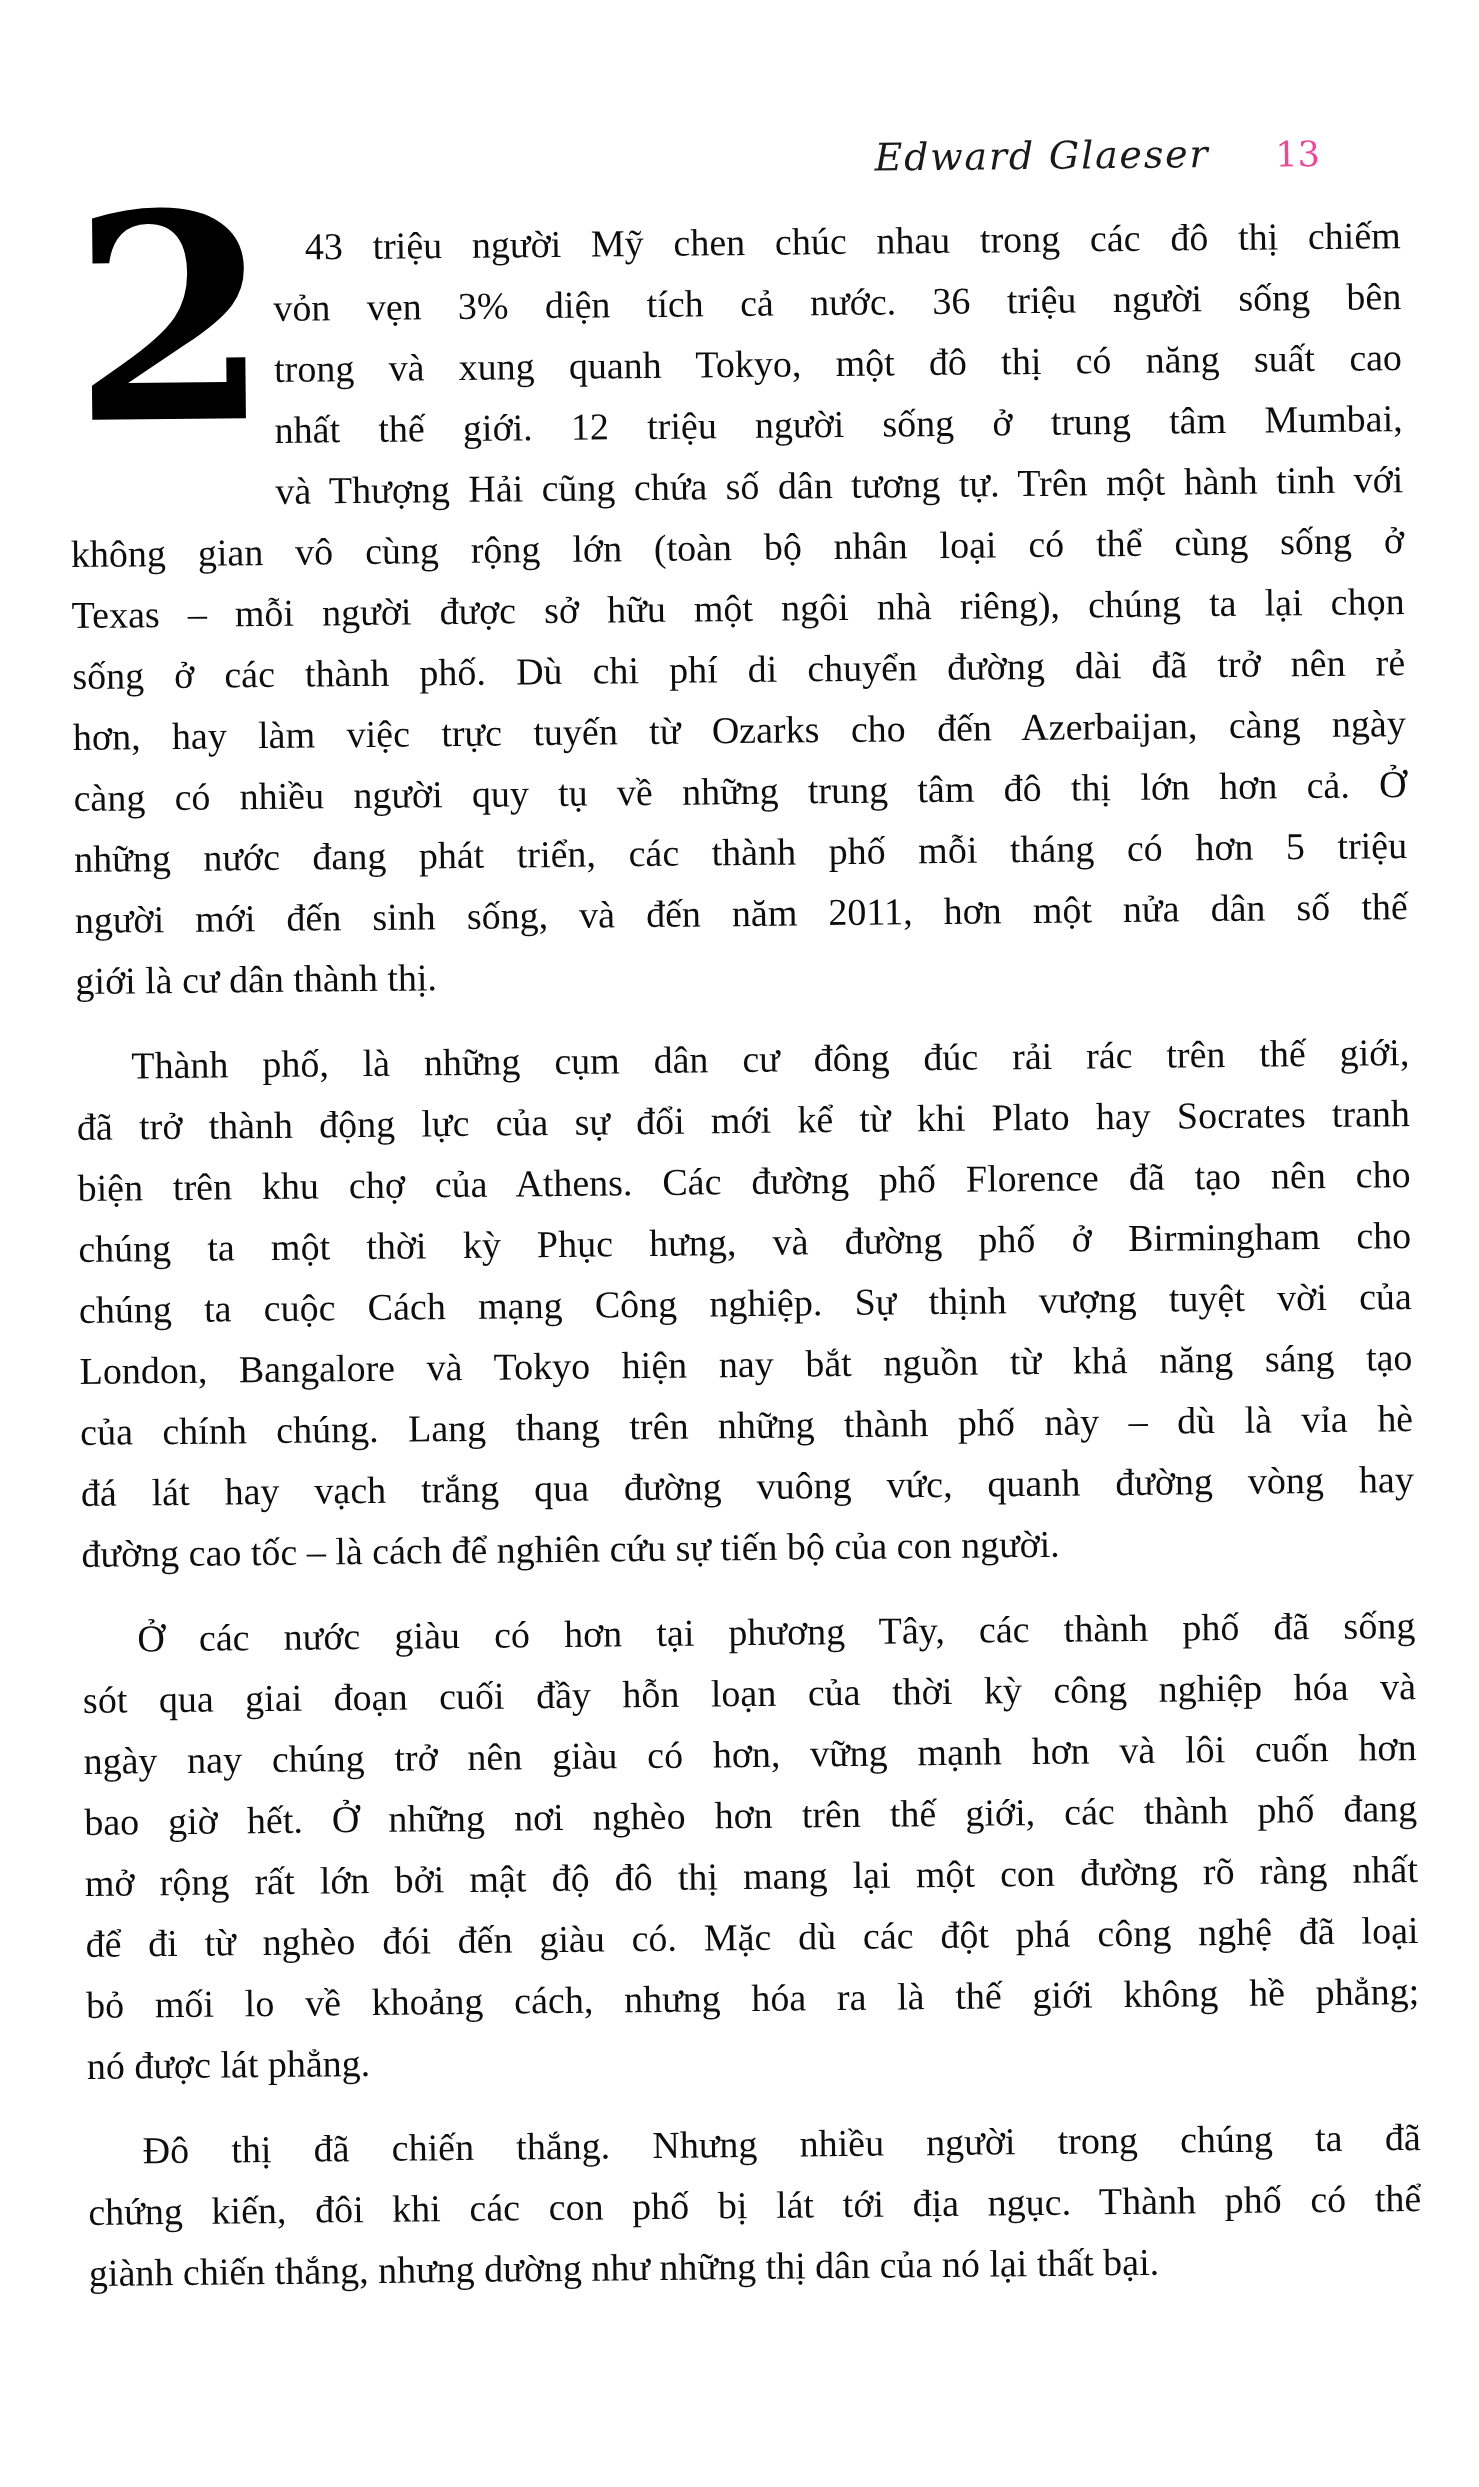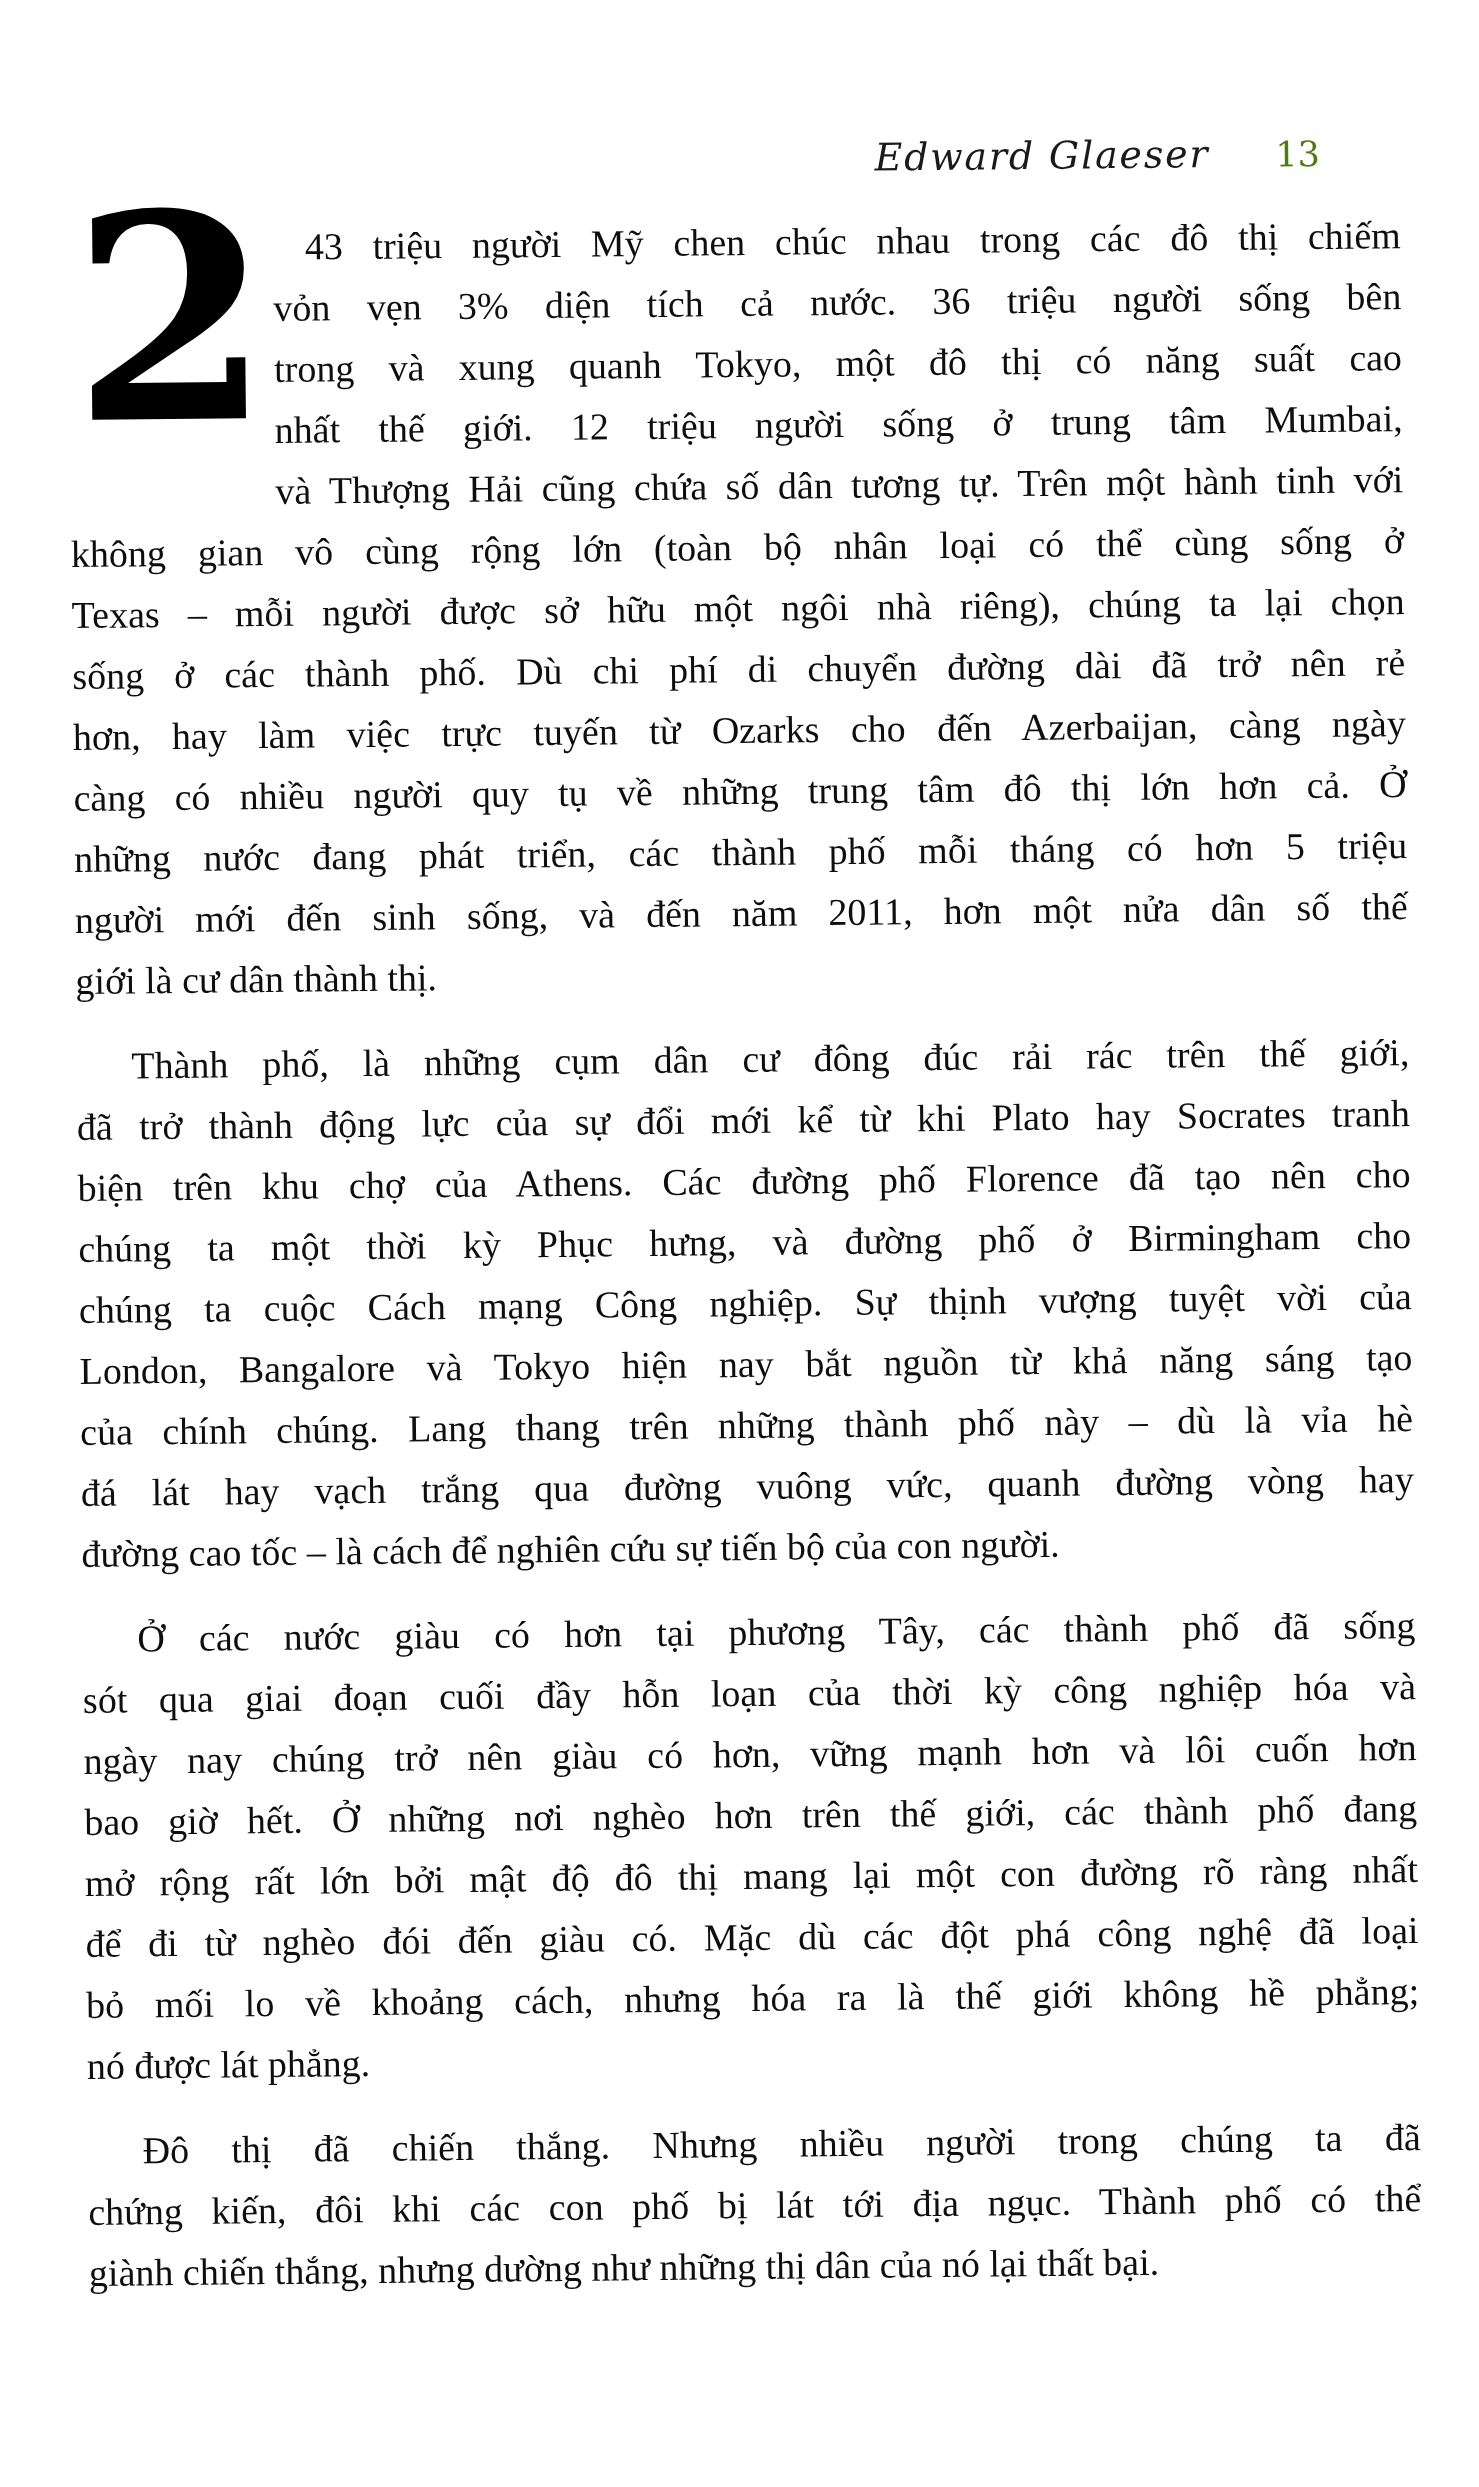--- a/index.html
+++ b/index.html
@@ -35,21 +35,21 @@
     font-family: "DejaVu Serif", serif;
     font-style: italic;
     font-size: 38px;
     letter-spacing: 1.8px;
     color: #1a1a1a;
   }
   .running-header .pagenum {
     font-family: "DejaVu Serif", serif;
     font-size: 35px;
     margin-left: 66px;
-    color: #4d7c0f;
+    color: #ec4899;
   }
   .body-text {
     margin-top: 22px;
     font-size: 38px;
     line-height: 61px;
   }
   .para {
     margin: 0 0 24px 0;
   }
   .para:last-child { margin-bottom: 0; }

